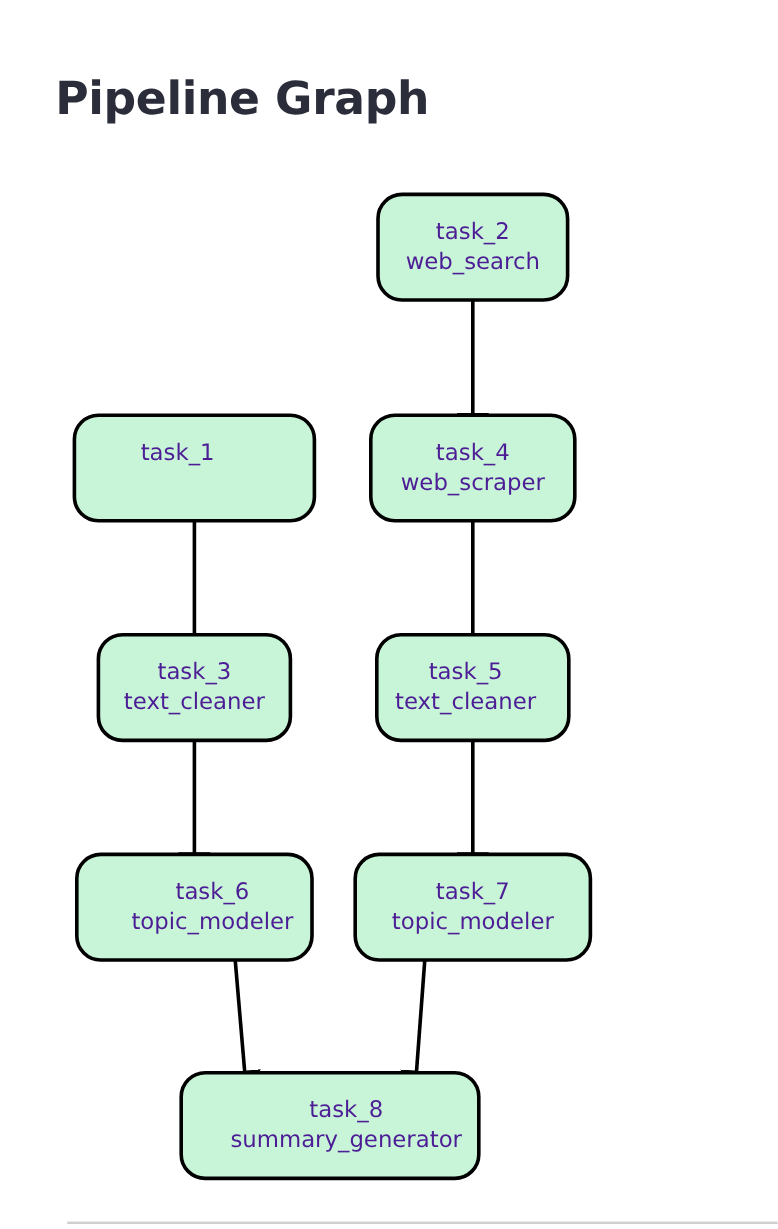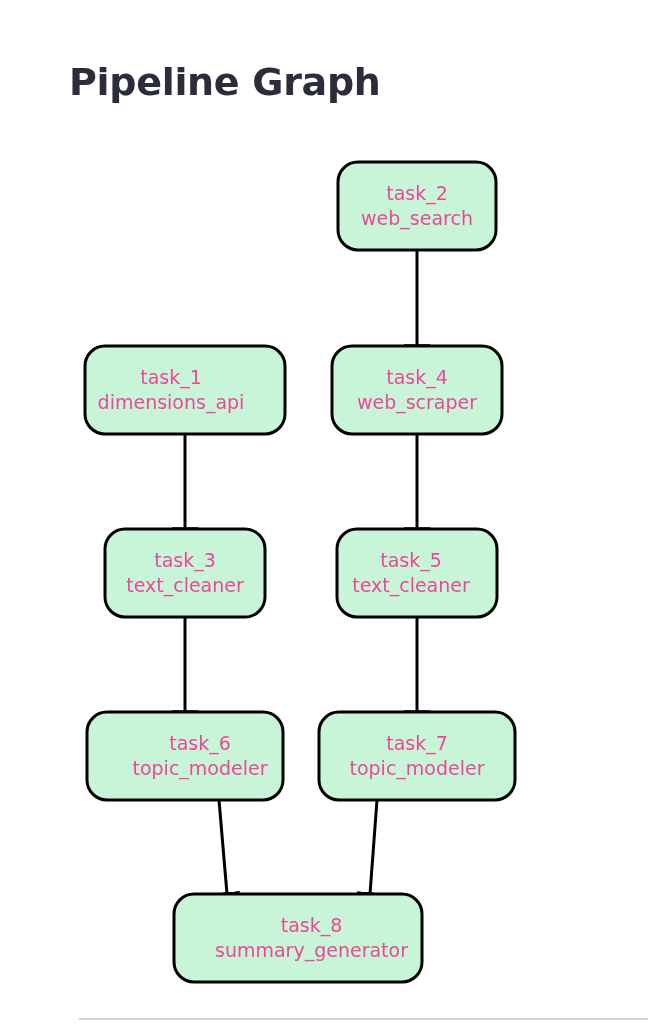--- a/index.html
+++ b/index.html
@@ -12,21 +12,20 @@
     height: 1024px;
     position: relative;
     overflow: hidden;
     font-family: "DejaVu Sans", sans-serif;
   }
 
   #page {
     position: absolute;
     inset: 0;
     background: #ffffff;
-    margin-left: 23px;
   }
 
   #page-title {
     position: absolute;
     left: 46px;
     top: 60px;
     font-family: "DejaVu Sans", sans-serif;
     font-size: 38px;
     font-weight: bold;
     color: #2b2d3a;
@@ -40,21 +39,21 @@
     top: 0;
     width: 648px;
     height: 1024px;
   }
 
   .node-label {
     position: absolute;
     text-align: center;
     font-family: "DejaVu Sans", sans-serif;
     font-size: 19px;
-    color: #ec4899;
+    color: #4c1d95;
     line-height: 25px;
     white-space: nowrap;
     pointer-events: none;
   }
   .node-label .l1 { display: block; }
   .node-label .l2 { display: block; }
 
   #footer-divider {
     position: absolute;
     left: 56px;
@@ -98,21 +97,20 @@
       </g>
   </svg>
 
   <div id="label-layer">
       <div class="node-label" style="left: 315px; width: 158px; top: 181px;">
         <span class="l1">task_2</span>
         <span class="l2">web_search</span>
       </div>
       <div class="node-label" style="left: 62px; width: 172px; top: 365px;">
         <span class="l1">task_1</span>
-        <span class="l2">dimensions_api</span>
       </div>
       <div class="node-label" style="left: 309px; width: 170px; top: 365px;">
         <span class="l1">task_4</span>
         <span class="l2">web_scraper</span>
       </div>
       <div class="node-label" style="left: 82px; width: 160px; top: 548px;">
         <span class="l1">task_3</span>
         <span class="l2">text_cleaner</span>
       </div>
       <div class="node-label" style="left: 314px; width: 148px; top: 548px;">

